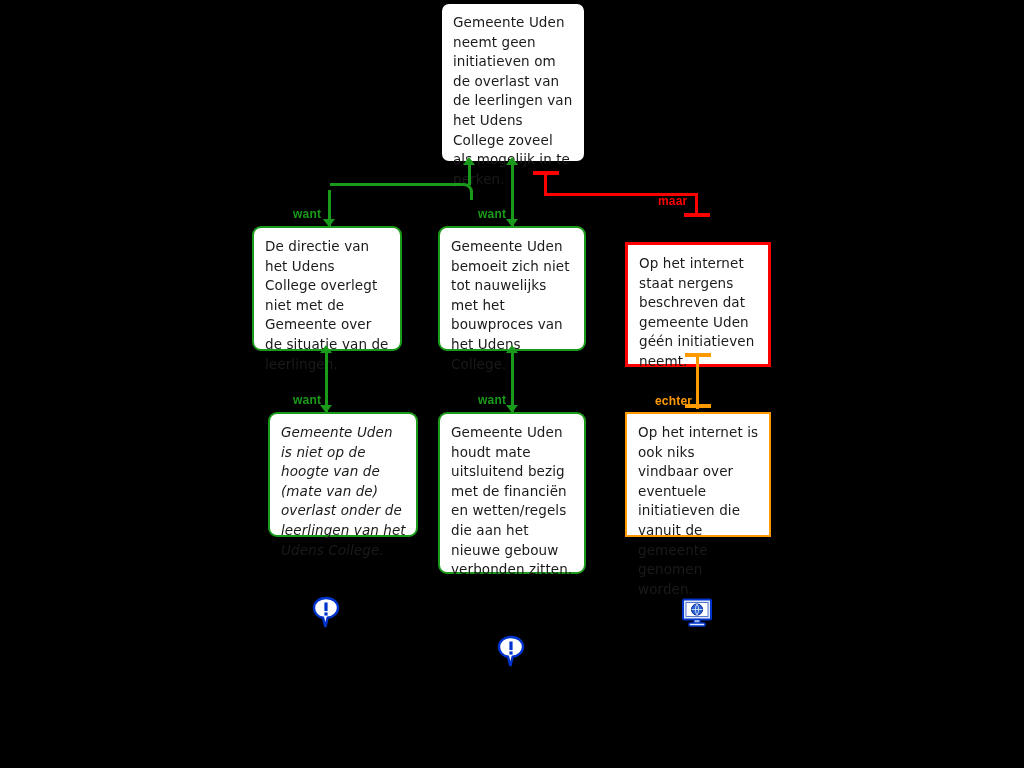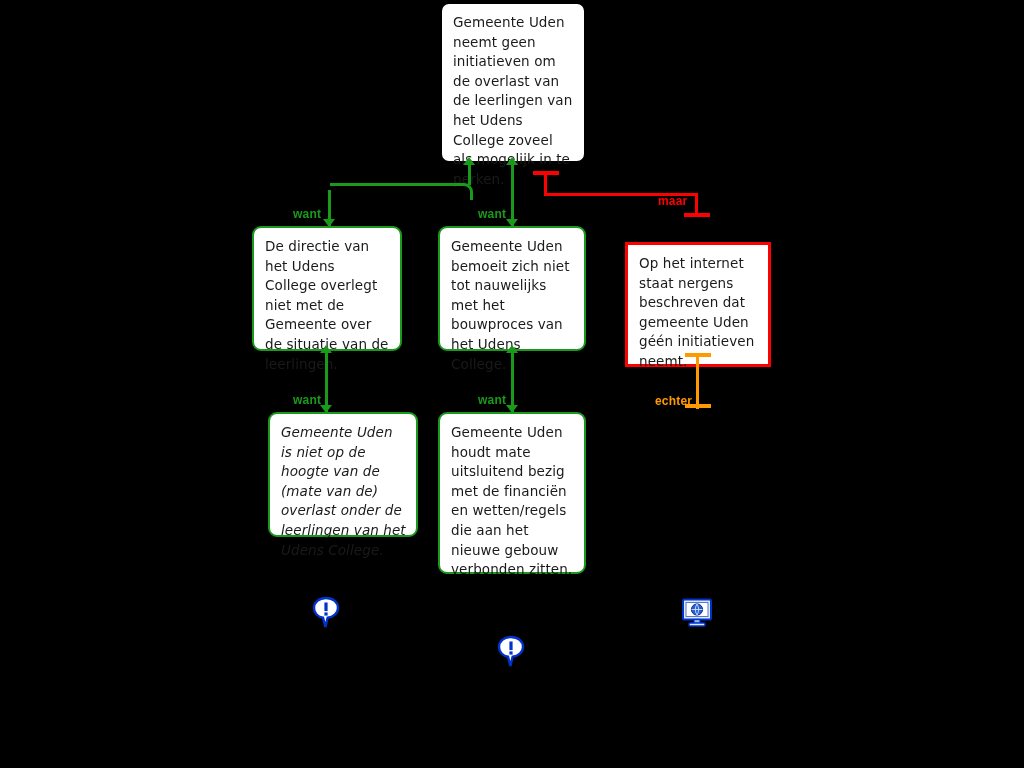--- a/index.html
+++ b/index.html
@@ -126,20 +126,21 @@
 
   <div class="tbar o-line" style="left:685px; top:353px;"></div>
   <div class="vline o-line" style="left:696px; top:353px; width:3px; height:56px;"></div>
   <div class="tbar o-line" style="left:685px; top:404px;"></div>
   <div class="rel-label rel-echter" style="left:655px; top:394px;">echter</div>
 
   <div class="node rounded support" style="left:268px; top:412px; width:150px; height:125px;font-style:italic;">Gemeente Uden is niet op de hoogte van de (mate van de) overlast onder de leerlingen van het Udens College.</div>
 
   <div class="node rounded support" style="left:438px; top:412px; width:148px; height:162px;">Gemeente Uden houdt mate uitsluitend bezig met de financiën en wetten/regels die aan het nieuwe gebouw verbonden zitten.</div>
 
+  <div class="node counter" style="left:625px; top:412px; width:146px; height:125px;">Op het internet is ook niks vindbaar over eventuele initiatieven die vanuit de gemeente genomen worden.</div>
 
   <div class="icon" style="left:312px; top:596px; width:28px; height:34px;">
     <svg width="28" height="34" viewBox="0 0 28 34">
       <path d="M14 2 C6.8 2 2 6.4 2 12 C2 17 6 21 11 21.7 L13.4 31 L15.6 21.8 C21 21.3 26 17.3 26 12 C26 6.4 21.2 2 14 2 Z" fill="#ffffff" stroke="#0033cc" stroke-width="2.4"></path>
       <rect x="12.4" y="6.5" width="3.2" height="8.6" fill="#0033cc"></rect>
       <rect x="12.4" y="16.4" width="3.2" height="3.2" fill="#0033cc"></rect>
     </svg>
   </div>
 
   <div class="icon" style="left:497px; top:635px; width:28px; height:34px;">

